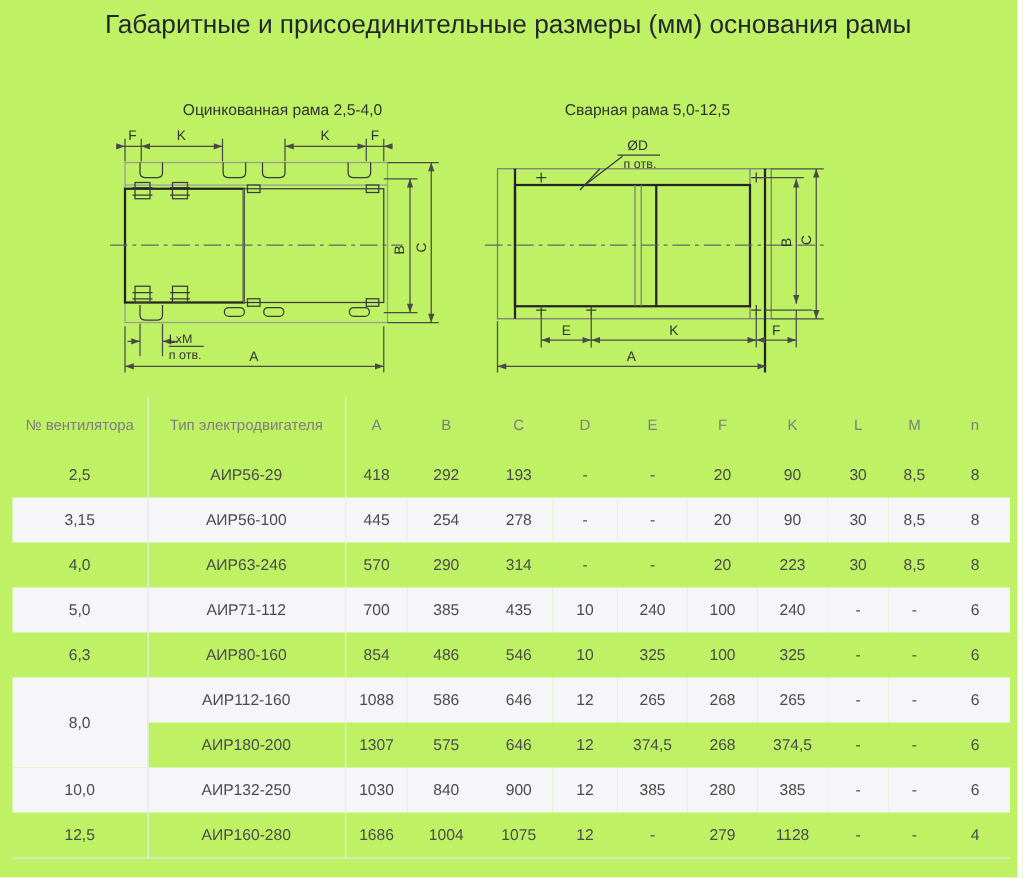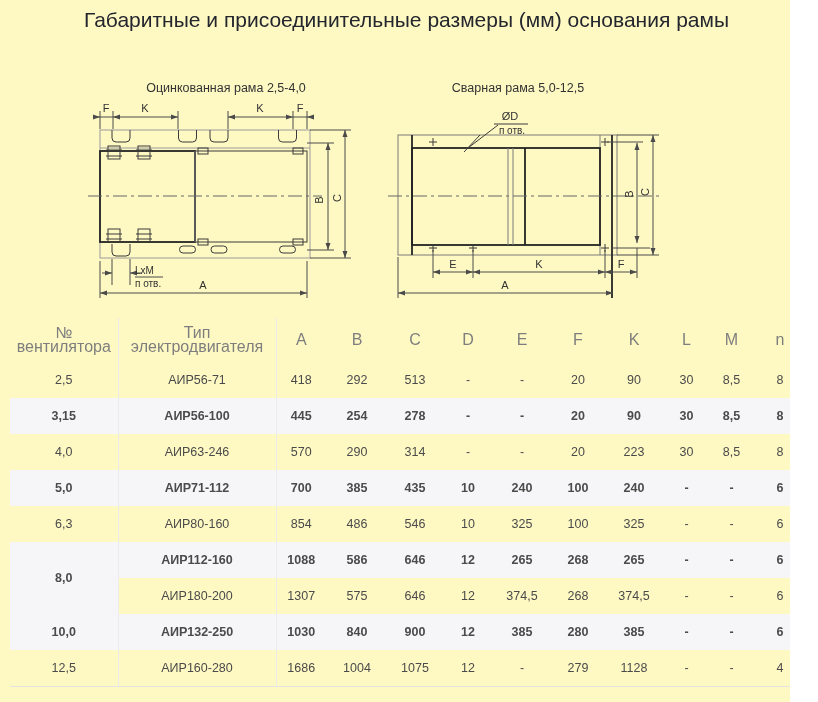--- a/index.html
+++ b/index.html
@@ -1,38 +1,38 @@
 <!DOCTYPE html>
 <html><head>
 <meta charset="utf-8">
 <style>
   html,body{margin:0;padding:0;background:#fff;}
-  .page{position:relative;width:790px;height:702px;background:#fef9c3;overflow:hidden;
-        font-family:"Liberation Sans",sans-serif;}
+  .page{position:relative;width:790px;height:702px;background:#bef264;overflow:hidden;
+        font-family:"Liberation Sans",sans-serif;padding-left:24px;}
   .page-title{position:absolute;left:84px;top:7px;font-size:21px;line-height:26px;
         color:#24262e;font-weight:400;}
   .drawing{position:absolute;}
   .dtitle{font-family:"Liberation Sans",sans-serif;font-size:12.5px;fill:#333;}
   .dim-t{font-family:"Liberation Sans",sans-serif;font-size:11px;fill:#333;}
   .dim-s{font-family:"Liberation Sans",sans-serif;font-size:10px;fill:#333;}
   .ln-l{stroke:#9a9a9a;stroke-width:1;fill:none;}
   .ln-m{stroke:#7a7a7a;stroke-width:1;fill:none;}
   .ln-d{stroke:#3a3a3a;stroke-width:1;fill:none;}
   .ln-b{stroke:#242424;stroke-width:1.8;fill:none;}
   .ln-dim{stroke:#4a4a4a;stroke-width:1;fill:none;}
   .ln-cl{stroke:#666;stroke-width:1;fill:none;stroke-dasharray:14 4 3 4;}
   .ar{fill:#4a4a4a;stroke:none;}
   table.dims{position:absolute;left:10px;top:318px;width:798px;border-collapse:collapse;
         table-layout:fixed;}
-  table.dims th{height:44px;font-size:16px;line-height:14px;font-weight:400;color:#7e7e7e;
+  table.dims th{height:44px;font-size:12px;line-height:14px;font-weight:400;color:#7e7e7e;
         text-align:center;vertical-align:middle;padding:0;}
   table.dims td{height:36px;font-size:12.5px;color:#4b4b4b;text-align:center;
         vertical-align:middle;padding:0;}
   .c-no,.c-type{border-right:1px solid #ececec;}
-  tr.stripe > td{background:#f6f6f8;font-weight:bold;}
+  tr.stripe > td{background:#f6f6f8;}
   td.span-gray{background:#f6f6f8;}
   tbody tr:last-child td{border-bottom:1px solid #e4e4e4;text-align:center;}
 </style>
 </head>
 <body>
 
 <div class="page">
 
   <div class="page-title">
     <div>Габаритные и присоединительные размеры (мм) основания рамы</div>
@@ -240,24 +240,24 @@
         <th>F</th>
         <th>K</th>
         <th>L</th>
         <th>M</th>
         <th>n</th>
       </tr>
     </thead>
     <tbody>
       <tr>
         <td class="c-no">2,5</td>
-        <td class="c-type">АИР56-71</td>
+        <td class="c-type">АИР56-29</td>
         <td>418</td>
         <td>292</td>
-        <td>513</td>
+        <td>193</td>
         <td>-</td>
         <td>-</td>
         <td>20</td>
         <td>90</td>
         <td>30</td>
         <td>8,5</td>
         <td>8</td>
       </tr>
       <tr class="stripe">
         <td class="c-no">3,15</td>

